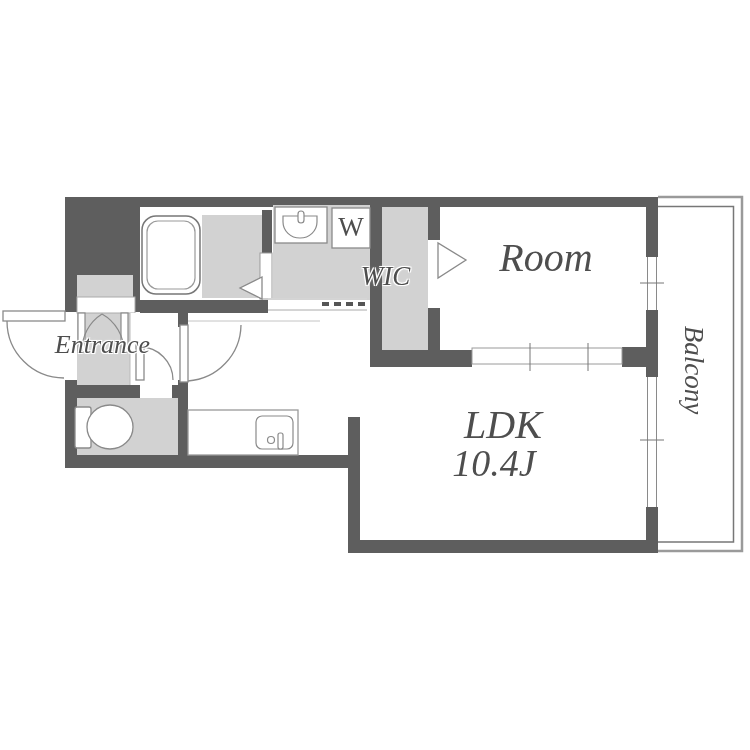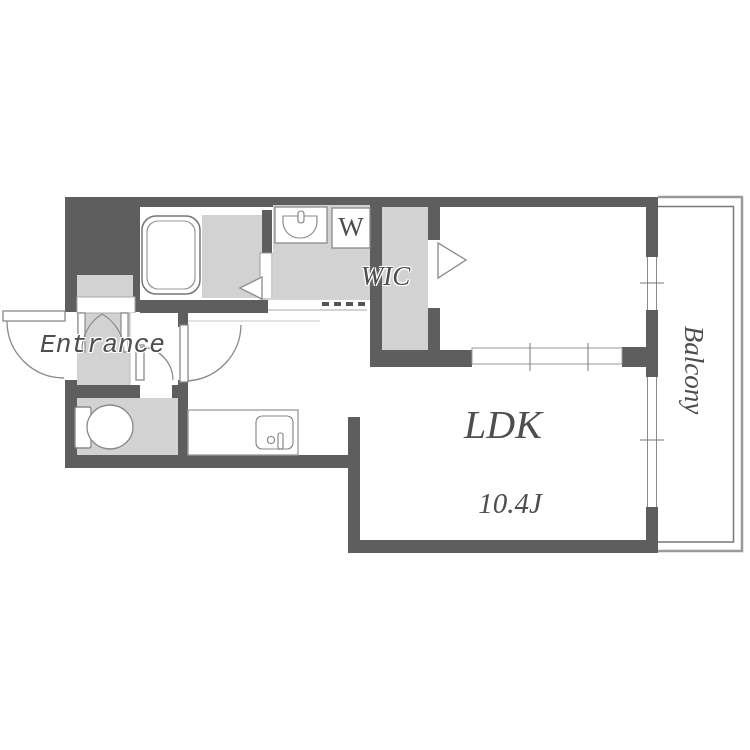--- a/index.html
+++ b/index.html
@@ -2,26 +2,26 @@
 <html><head>
 <meta charset="utf-8">
 <style>
   html,body{margin:0;padding:0;background:#fff;}
   #stage{position:relative;width:750px;height:750px;background:#fff;overflow:hidden;
          font-family:"Liberation Serif", serif;}
   #plan-svg{position:absolute;left:0;top:0;}
   .txt{position:absolute;color:#4e4e4e;font-style:italic;text-align:center;
        text-shadow:-1px -1px 0 #fff,1px -1px 0 #fff,-1px 1px 0 #fff,1px 1px 0 #fff,0 0 3px #fff;
        white-space:nowrap;line-height:1;}
-  .t-entrance{left:30px;top:332px;width:145px;font-size:26px;font-family:Liberation Mono, monospace;}
+  .t-entrance{left:30px;top:332px;width:145px;font-size:26px;}
   .t-wic{left:358px;top:263px;width:55px;font-size:27px;}
   .t-room{left:470px;top:238px;width:152px;font-size:40px;}
   .t-room-size{left:470px;top:277px;width:145px;font-size:36px;}
   .t-ldk{left:428px;top:405px;width:150px;font-size:40px;text-align:center;}
-  .t-ldk-size{left:432px;top:444px;width:156px;font-size:29px;margin-top:45px;}
+  .t-ldk-size{left:416px;top:444px;width:156px;font-size:38px;}
   .t-balcony{left:639px;top:357px;width:110px;height:26px;font-size:27px;
              transform:rotate(90deg);}
   .t-washer{left:332px;top:214px;width:38px;font-size:27px;font-style:normal;text-shadow:none;}
 </style>
 </head>
 <body>
 
 <div id="stage">
 
 <svg id="plan-svg" width="750" height="750" viewBox="0 0 750 750">
@@ -155,18 +155,19 @@
     <g fill="#fff" stroke="#8a8a8a" stroke-width="1.2">
       <rect x="256" y="416" width="37" height="33" rx="6"></rect>
       <circle cx="271" cy="440" r="3.5"></circle>
       <rect x="278" y="433" width="5" height="16" rx="2"></rect>
     </g>
   </g>
 </svg>
 
 <div class="txt t-entrance">Entrance</div>
 <div class="txt t-wic">WIC</div>
+<div class="txt t-room">Room</div>
 <div class="txt t-ldk">LDK</div>
 <div class="txt t-ldk-size">10.4J</div>
 <div class="txt t-balcony">Balcony</div>
 <div class="txt t-washer">W</div>
 
 </div>
 
 </body></html>

